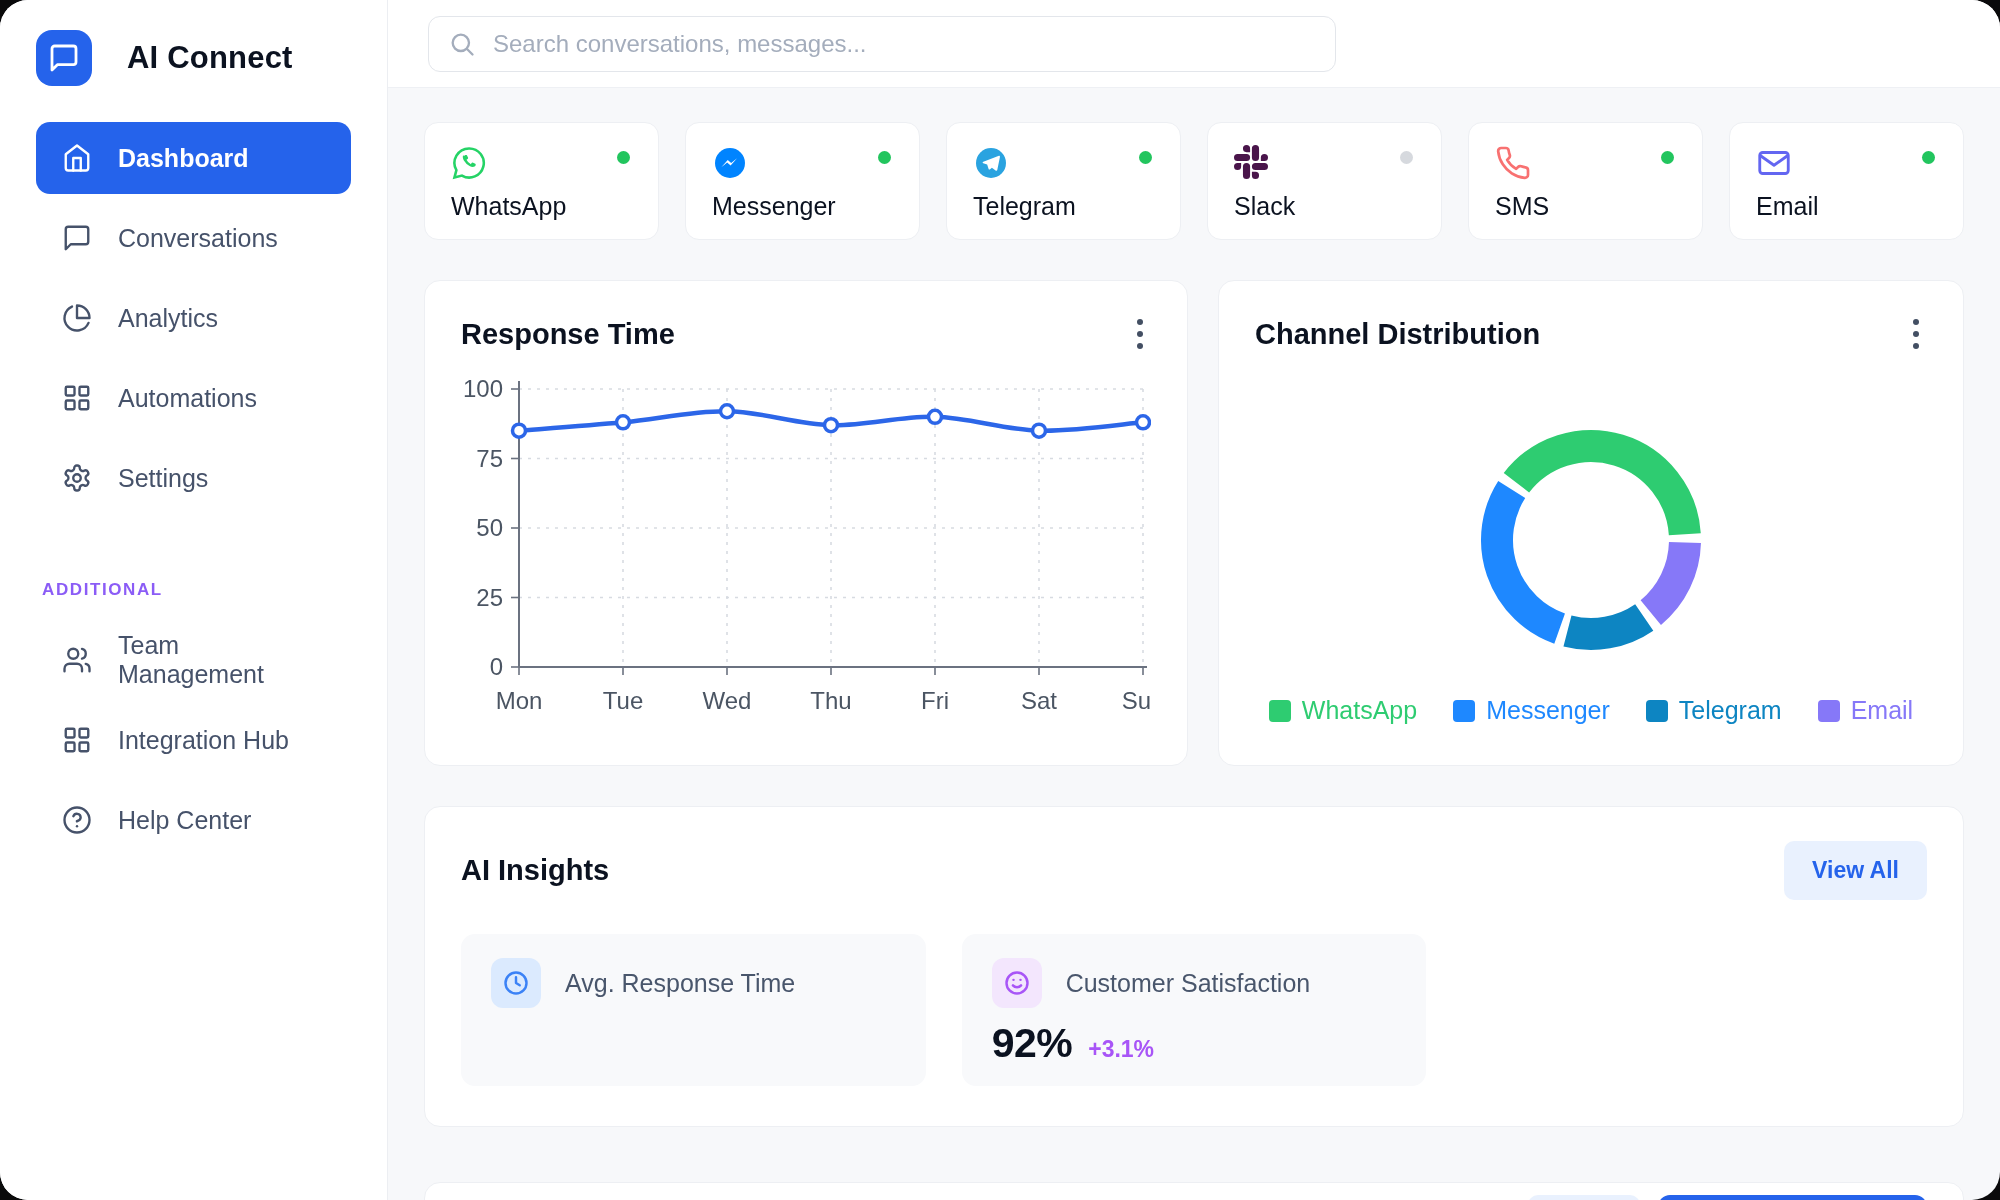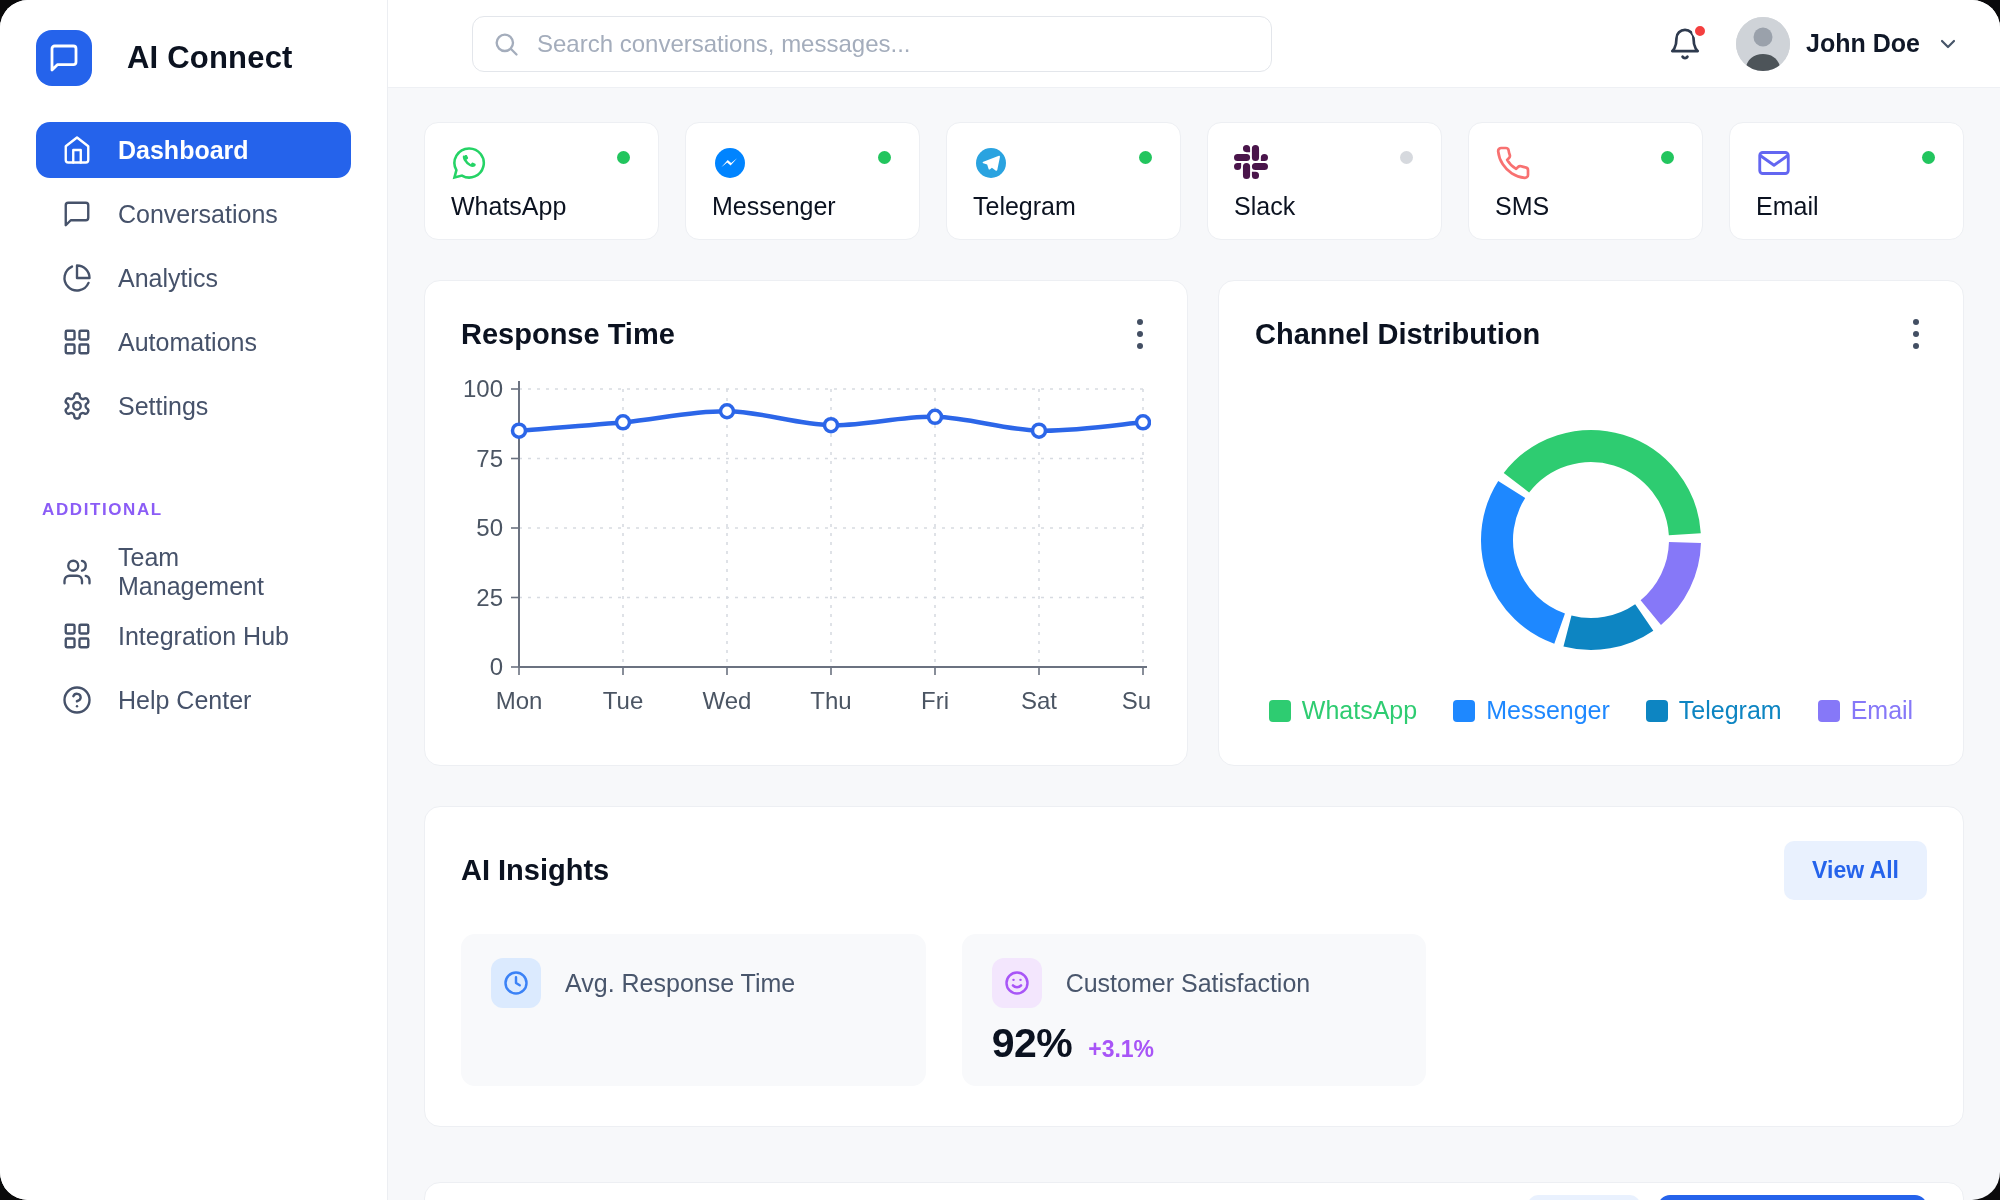--- a/index.html
+++ b/index.html
@@ -6,29 +6,29 @@
   *{box-sizing:border-box;}
   .window{position:relative;width:2000px;height:1200px;border-radius:28px;overflow:hidden;display:flex;background:#f7f8fa;}
   svg{display:block;font-family:inherit;}
 
   
   .sidebar{width:388px;min-width:388px;background:#fff;border-right:1px solid #eceef2;padding:28px 36px 0;}
   .brand{display:flex;align-items:center;gap:35px;padding:2px 0 36px;}
   .brand-badge{width:56px;height:56px;border-radius:16px;background:#2563eb;display:flex;align-items:center;justify-content:center;flex:none;}
   .brand-name{font-size:31px;font-weight:700;color:#0b1220;letter-spacing:.2px;}
   .nav{display:flex;flex-direction:column;gap:8px;}
-  .nav-item{display:flex;align-items:center;gap:26px;height:56px;padding:0 26px;border-radius:14px;color:#46526a;font-size:25px;cursor:pointer;}
+  .nav-item{display:flex;align-items:center;gap:26px;height:72px;padding:0 26px;border-radius:14px;color:#46526a;font-size:25px;cursor:pointer;}
   .nav-item.active{background:#2563eb;color:#fff;font-weight:600;}
   .nav-item .ic{width:30px;height:30px;flex:none;display:flex;}
   .section-label{margin:66px 0 24px;font-size:17px;font-weight:700;letter-spacing:1.6px;color:#8b5cf6;padding-left:6px;}
 
   
   .main{flex:1;display:flex;flex-direction:column;min-width:0;}
   .topbar{height:88px;background:#fff;border-bottom:1px solid #eef0f4;display:flex;align-items:center;padding:0 40px;flex:none;}
-  .search-wrap{position:relative;width:800px;margin-left:44px;}
+  .search-wrap{position:relative;width:908px;}
   .search-input{width:100%;height:56px;border:1px solid #e3e6eb;border-radius:12px;padding:0 20px 0 64px;font-size:24px;color:#334155;background:#fff;outline:none;}
   .search-input::placeholder{color:#a4adbc;}
   .search-icon{position:absolute;left:20px;top:14px;width:28px;height:28px;}
   .topbar-right{margin-left:auto;display:flex;align-items:center;gap:30px;}
   .bell-wrap{position:relative;padding:4px;cursor:pointer;}
   .notif-dot{position:absolute;top:0;right:-2px;width:16px;height:16px;border-radius:50%;background:#f43f3f;border:3px solid #fff;}
   .user-menu{display:flex;align-items:center;gap:16px;cursor:pointer;}
   .avatar{width:54px;height:54px;border-radius:50%;overflow:hidden;background:#d6d9dd;flex:none;}
   .user-name{font-size:25px;font-weight:700;color:#101828;}
 
@@ -182,46 +182,20 @@
 
     <header class="topbar">
       <div class="search-wrap">
         <span class="search-icon">
           <svg viewBox="0 0 24 24" width="28" height="28" fill="none" stroke="#a4adbc" stroke-width="2" stroke-linecap="round">
               <circle cx="11" cy="11" r="7"></circle>
               <line x1="16.5" y1="16.5" x2="21" y2="21"></line>
             </svg>
         </span>
         <input class="search-input" type="text" placeholder="Search conversations, messages..." style="">
-      </div>
-      <div class="topbar-right">
-        <span class="bell-wrap">
-          <span>
-            <svg viewBox="0 0 24 24" width="34" height="34" fill="none" stroke="#2e3a4e" stroke-width="1.9" stroke-linecap="round" stroke-linejoin="round">
-                <path d="M6 8a6 6 0 0 1 12 0c0 7 3 9 3 9H3s3-2 3-9"></path>
-                <path d="M10.3 21a1.94 1.94 0 0 0 3.4 0"></path>
-              </svg>
-          </span>
-          <span class="notif-dot"></span>
-        </span>
-        <div class="user-menu">
-          <span class="avatar">
-            <svg viewBox="0 0 54 54" width="54" height="54">
-                <rect width="54" height="54" fill="#cfd3d8"></rect>
-                <circle cx="27" cy="20" r="9.5" fill="#9aa1ab"></circle>
-                <path d="M9 54c1.5-12 9-17 18-17s16.5 5 18 17z" fill="#4d5459"></path>
-              </svg>
-          </span>
-          <span class="user-name">John Doe</span>
-          <span>
-            <svg viewBox="0 0 24 24" width="24" height="24" fill="none" stroke="#475569" stroke-width="2.2" stroke-linecap="round" stroke-linejoin="round">
-                <path d="m6 9 6 6 6-6"></path>
-              </svg>
-          </span>
-        </div>
       </div>
     </header>
 
     <div class="content">
 
       <div class="channels">
         <div class="channel-card">
           <span class="channel-icon">
             <svg viewBox="0 0 24 24" width="36" height="36">
                 <path d="M12 2.3a9.7 9.7 0 0 0-8.4 14.5L2.3 21.7l5-1.3A9.7 9.7 0 1 0 12 2.3z" fill="none" stroke="#25d366" stroke-width="1.7"></path>

